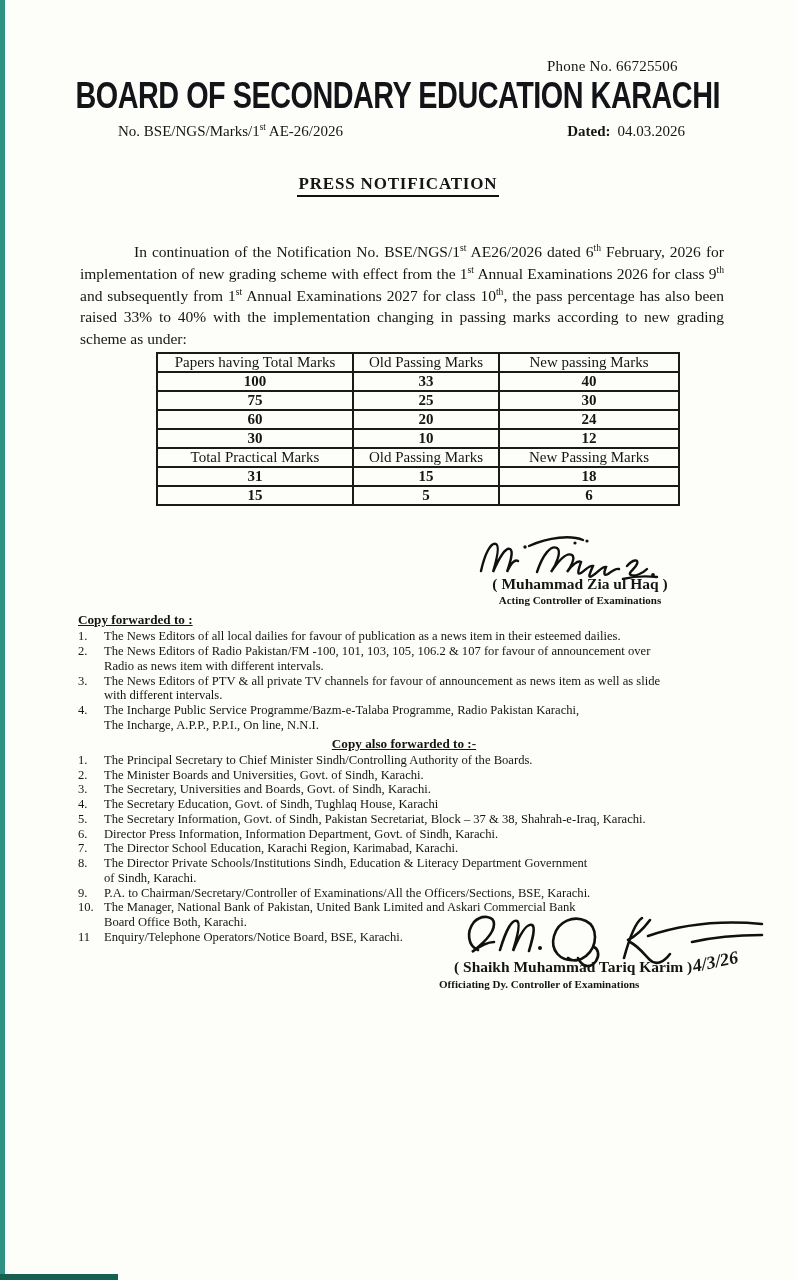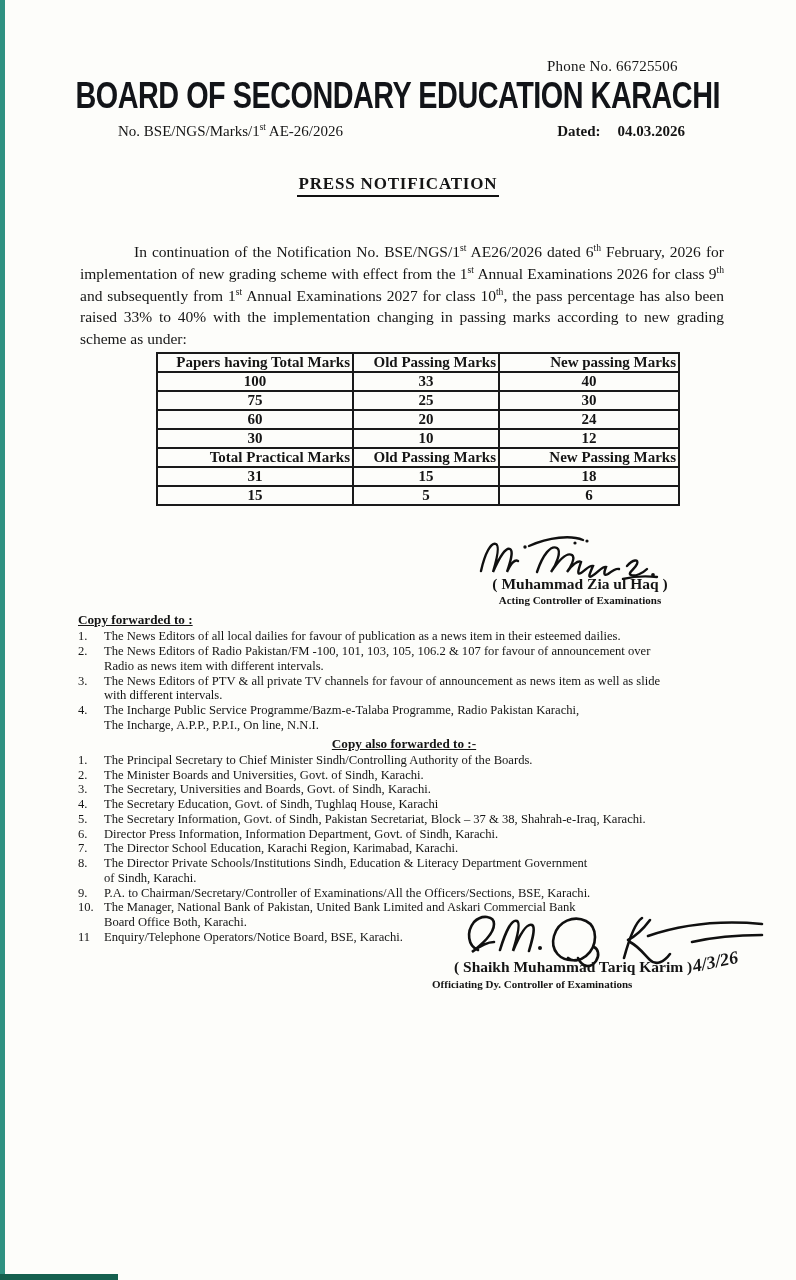--- a/index.html
+++ b/index.html
@@ -14,59 +14,59 @@
   .phone { position:absolute; left:547px; top:58px; font-size:15px; letter-spacing:0.2px; }
 
   .title-wrap { position:absolute; top:79px; left:0; width:100%; text-align:center; }
   .title-inner {
     display:inline-block; font-family:"Liberation Sans", sans-serif; font-weight:bold;
     font-size:30px; letter-spacing:-0.5px; transform:scale(0.96,1.2); transform-origin:center;
     color:#121418;
   }
 
   .ref-row { position:absolute; top:123px; left:118px; width:567px; display:flex; justify-content:space-between; font-size:15px; }
-  .dated span { margin-left:17px;font-weight:bold; }
+  .dated span { margin-left:7px; }
 
   .press-wrap { position:absolute; top:174px; left:0; width:100%; text-align:center; }
   .press-inner {
     display:inline-block; font-weight:bold; font-size:17px; letter-spacing:0.8px;
     border-bottom:2.5px solid #111; padding:0 2px 1px 2px;
   }
 
   .para {
     position:absolute; top:241px; left:80px; width:644px;
     font-size:15.5px; line-height:21.8px; text-align:justify; text-indent:54px; margin:0;
   }
   sup { font-size:62%; vertical-align:super; line-height:0; }
 
   table.marks { position:absolute; top:352px; left:156px; width:504px; border-collapse:collapse; table-layout:fixed; }
   table.marks th, table.marks td {
     border:2px solid #1a1a1a; height:17px; text-align:center;
     font-size:15px; padding:0 2px; line-height:1.05;
   }
-  table.marks th { font-weight:bold;text-align:right; }
+  table.marks th { font-weight:normal; }
   table.marks td { font-weight:bold; }
   .col-a { width:190px; } .col-b { width:140px; } .col-c { width:174px; }
 
   .sig1 { position:absolute; top:530px; left:432px; width:296px; text-align:center; }
   .sig1 svg { display:block; margin:0 auto -5px auto; }
   .sig-name { font-weight:bold; font-size:15.5px; white-space:nowrap; }
   .sig-role { font-weight:bold; font-size:11px; margin-top:1px; white-space:nowrap; }
 
   .copy { position:absolute; top:612px; left:78px; width:652px; font-size:12.6px; line-height:1.17; }
   .copy-h { font-size:13.2px; font-weight:bold; text-decoration:underline; margin:0 0 2px 0; }
   .copy-h2 { margin-top:3px;text-align:center; }
   ol.copy-list { margin:0; padding:0; list-style:none; }
   ol.copy-list li { display:grid; grid-template-columns:26px 1fr; }
   .li-text { white-space:pre-line; }
 
   .sig2 { position:absolute; top:908px; left:420px; width:370px; }
   .sig2 svg { display:block; margin:0 0 -12px 34px; }
   .sig2 .sig-name { margin-left:34px; }
-  .sig2 .sig-role { margin-left:12px; }
+  .sig2 .sig-role { margin-left:19px; }
   .hand-date {
     display:inline-block; transform:rotate(-12deg); transform-origin:left bottom;
     font-size:18px; font-style:italic; font-weight:bold; margin-left:3px;
   }
 </style>
 </head>
 <body>
 
 <div class="page">
   <div class="edge-left"></div>

